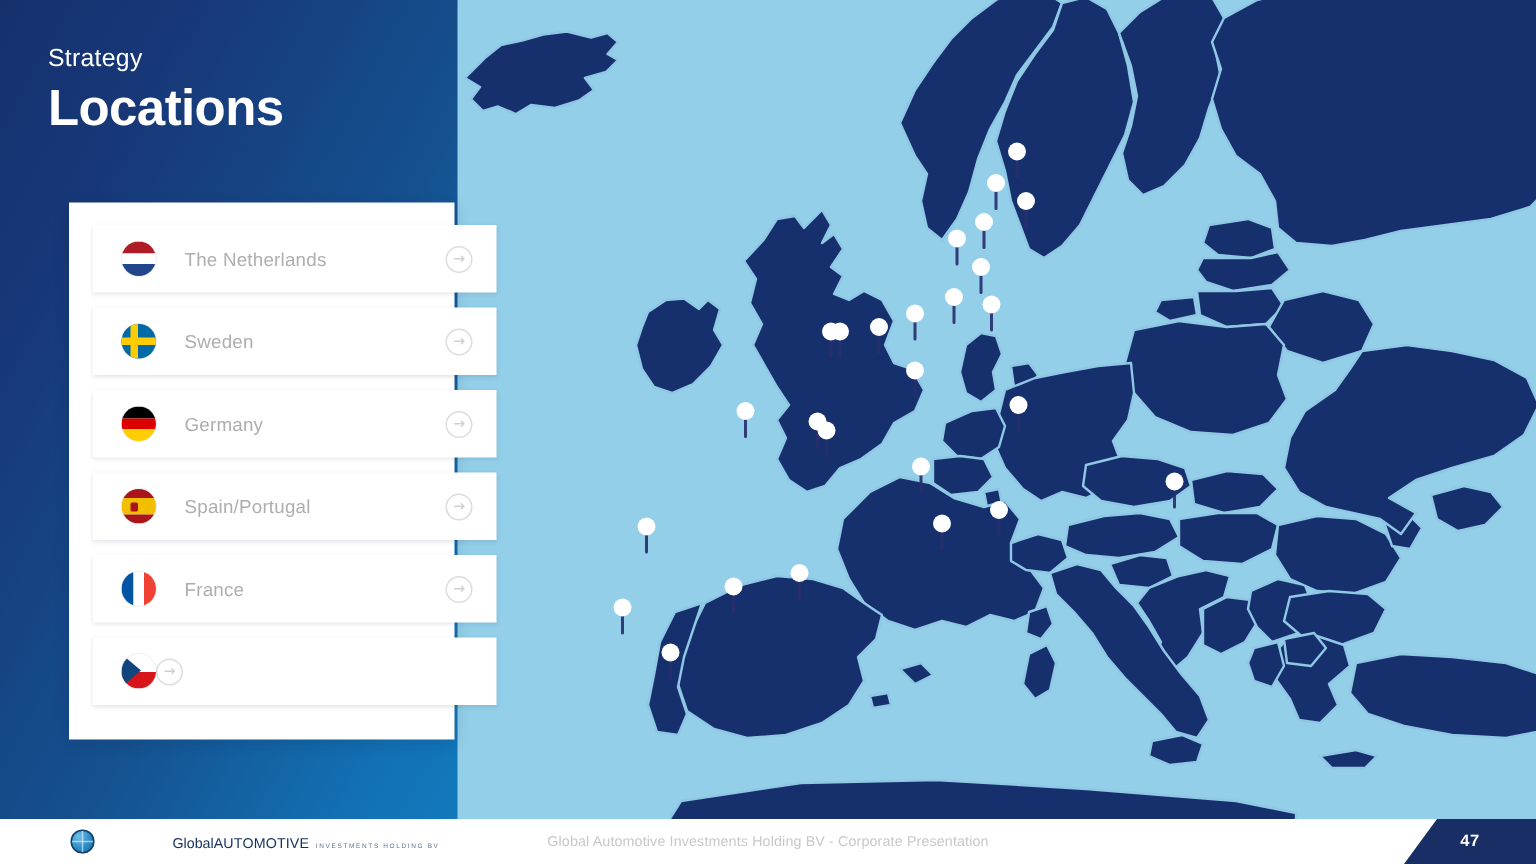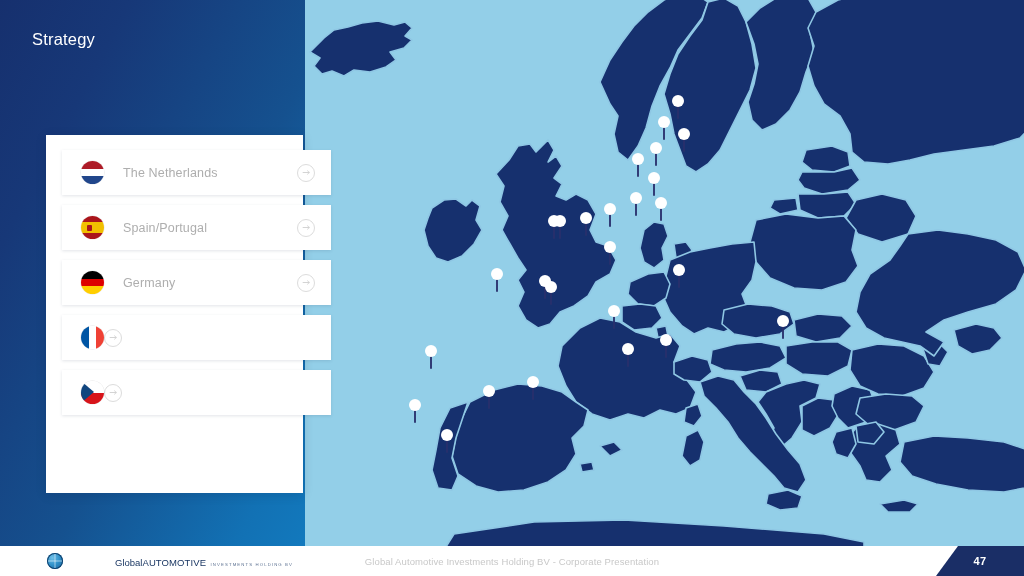--- a/index.html
+++ b/index.html
@@ -359,74 +359,89 @@
       <div class="pin" style="left: 441px; top: 429px;">
         <span class="pin-stem"></span>
         <span class="pin-dot"></span>
       </div>
     </div>
 </div>
 
 <div id="left-panel">
   <div id="header-block">
     <div id="eyebrow">Strategy</div>
+    <h1 id="page-title">Locations</h1>
   </div>
 </div>
 
 <div id="locations-card">
   <div id="locations-list">
       <div class="location-row">
         <span class="flag f-nl">
           <i></i>
           <i></i>
           <i></i>
         </span>
         <span class="location-label">The Netherlands</span>
         <span class="arrow-btn">
           <svg width="9" height="9" viewBox="0 0 10 10" aria-hidden="true">
             <path d="M1.2 5 H7.9" stroke="#CFCFCF" stroke-width="1" fill="none" stroke-linecap="round"></path>
             <path d="M6.2 3.2 L8.1 5 L6.2 6.8" stroke="#CFCFCF" stroke-width="1" fill="none" stroke-linecap="round" stroke-linejoin="round"></path>
           </svg>
         </span>
       </div>
       <div class="location-row">
+        <span class="flag f-se">
+          <i></i>
+          <i></i>
+        </span>
+        <span class="location-label">Sweden</span>
+        <span class="arrow-btn">
+          <svg width="9" height="9" viewBox="0 0 10 10" aria-hidden="true">
+            <path d="M1.2 5 H7.9" stroke="#CFCFCF" stroke-width="1" fill="none" stroke-linecap="round"></path>
+            <path d="M6.2 3.2 L8.1 5 L6.2 6.8" stroke="#CFCFCF" stroke-width="1" fill="none" stroke-linecap="round" stroke-linejoin="round"></path>
+          </svg>
+        </span>
+      </div>
+      <div class="location-row">
+        <span class="flag f-de">
+          <i></i>
+          <i></i>
+          <i></i>
+        </span>
+        <span class="location-label">Germany</span>
+        <span class="arrow-btn">
+          <svg width="9" height="9" viewBox="0 0 10 10" aria-hidden="true">
+            <path d="M1.2 5 H7.9" stroke="#CFCFCF" stroke-width="1" fill="none" stroke-linecap="round"></path>
+            <path d="M6.2 3.2 L8.1 5 L6.2 6.8" stroke="#CFCFCF" stroke-width="1" fill="none" stroke-linecap="round" stroke-linejoin="round"></path>
+          </svg>
+        </span>
+      </div>
+      <div class="location-row">
         <span class="flag f-es">
           <i></i>
           <i></i>
           <i></i>
           <span class="crest"></span>
         </span>
         <span class="location-label">Spain/Portugal</span>
         <span class="arrow-btn">
           <svg width="9" height="9" viewBox="0 0 10 10" aria-hidden="true">
             <path d="M1.2 5 H7.9" stroke="#CFCFCF" stroke-width="1" fill="none" stroke-linecap="round"></path>
             <path d="M6.2 3.2 L8.1 5 L6.2 6.8" stroke="#CFCFCF" stroke-width="1" fill="none" stroke-linecap="round" stroke-linejoin="round"></path>
           </svg>
         </span>
       </div>
       <div class="location-row">
-        <span class="flag f-de">
-          <i></i>
-          <i></i>
-          <i></i>
-        </span>
-        <span class="location-label">Germany</span>
-        <span class="arrow-btn">
-          <svg width="9" height="9" viewBox="0 0 10 10" aria-hidden="true">
-            <path d="M1.2 5 H7.9" stroke="#CFCFCF" stroke-width="1" fill="none" stroke-linecap="round"></path>
-            <path d="M6.2 3.2 L8.1 5 L6.2 6.8" stroke="#CFCFCF" stroke-width="1" fill="none" stroke-linecap="round" stroke-linejoin="round"></path>
-          </svg>
-        </span>
-      </div>
-      <div class="location-row">
         <span class="flag f-fr">
           <i></i>
           <i></i>
           <i></i>
         </span>
+        <span class="location-label">France</span>
         <span class="arrow-btn">
           <svg width="9" height="9" viewBox="0 0 10 10" aria-hidden="true">
             <path d="M1.2 5 H7.9" stroke="#CFCFCF" stroke-width="1" fill="none" stroke-linecap="round"></path>
             <path d="M6.2 3.2 L8.1 5 L6.2 6.8" stroke="#CFCFCF" stroke-width="1" fill="none" stroke-linecap="round" stroke-linejoin="round"></path>
           </svg>
         </span>
       </div>
       <div class="location-row">
         <span class="flag f-cz">
           <i></i>

